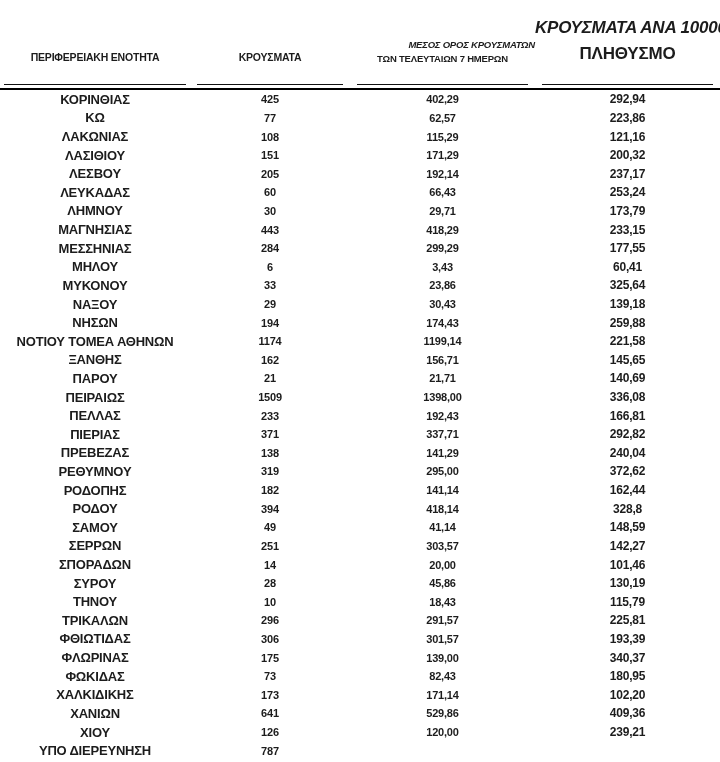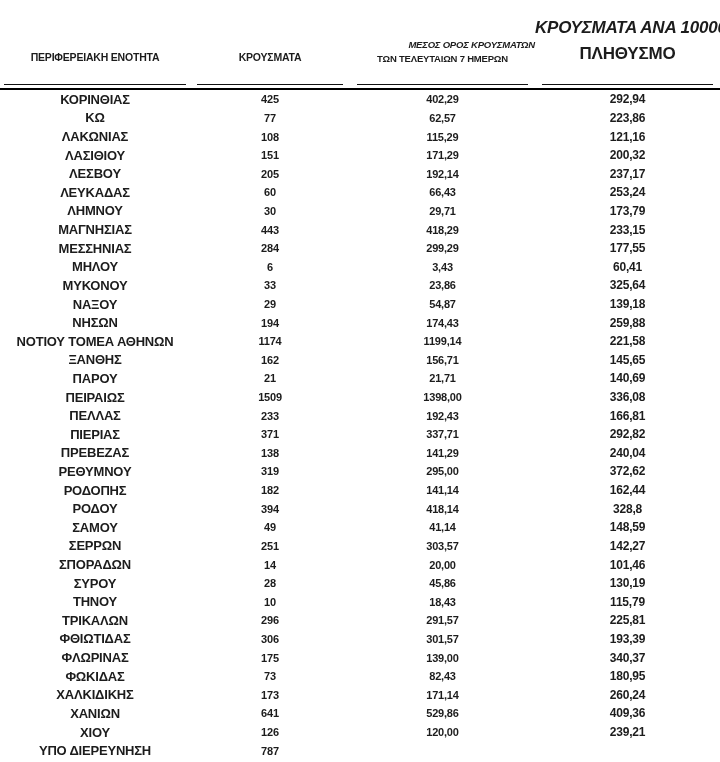--- a/index.html
+++ b/index.html
@@ -165,21 +165,21 @@
         </tr>
         <tr>
           <td class="c0">ΜΥΚΟΝΟΥ</td>
           <td class="c1">33</td>
           <td class="c2">23,86</td>
           <td class="c3">325,64</td>
         </tr>
         <tr>
           <td class="c0">ΝΑΞΟΥ</td>
           <td class="c1">29</td>
-          <td class="c2">54,87</td>
+          <td class="c2">30,43</td>
           <td class="c3">139,18</td>
         </tr>
         <tr>
           <td class="c0">ΝΗΣΩΝ</td>
           <td class="c1">194</td>
           <td class="c2">174,43</td>
           <td class="c3">259,88</td>
         </tr>
         <tr>
           <td class="c0">ΝΟΤΙΟΥ ΤΟΜΕΑ ΑΘΗΝΩΝ</td>
@@ -292,21 +292,21 @@
         <tr>
           <td class="c0">ΦΩΚΙΔΑΣ</td>
           <td class="c1">73</td>
           <td class="c2">82,43</td>
           <td class="c3">180,95</td>
         </tr>
         <tr>
           <td class="c0">ΧΑΛΚΙΔΙΚΗΣ</td>
           <td class="c1">173</td>
           <td class="c2">171,14</td>
-          <td class="c3">260,24</td>
+          <td class="c3">102,20</td>
         </tr>
         <tr>
           <td class="c0">ΧΑΝΙΩΝ</td>
           <td class="c1">641</td>
           <td class="c2">529,86</td>
           <td class="c3">409,36</td>
         </tr>
         <tr>
           <td class="c0">ΧΙΟΥ</td>
           <td class="c1">126</td>

